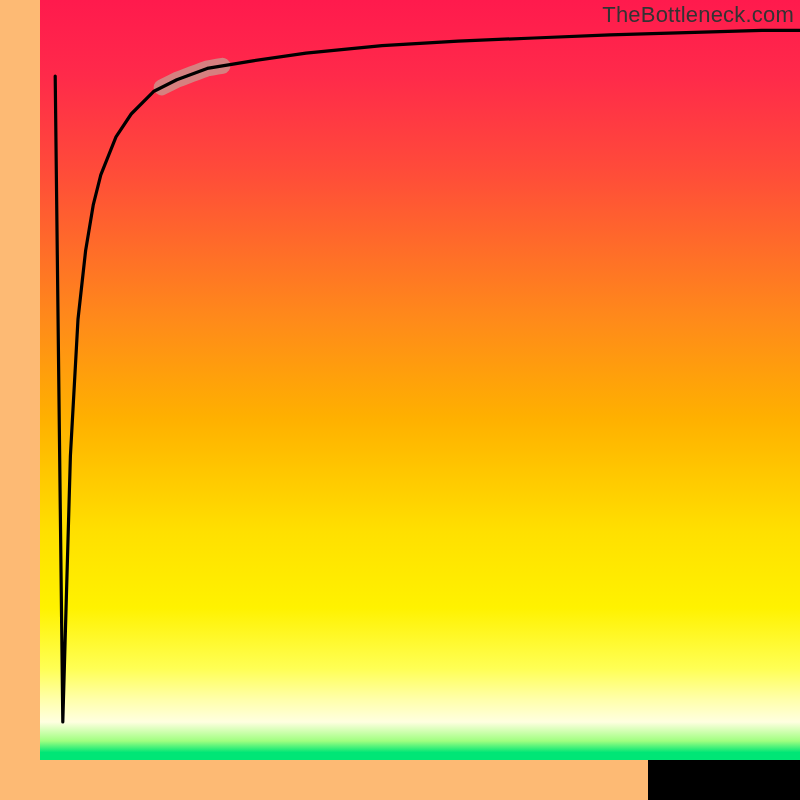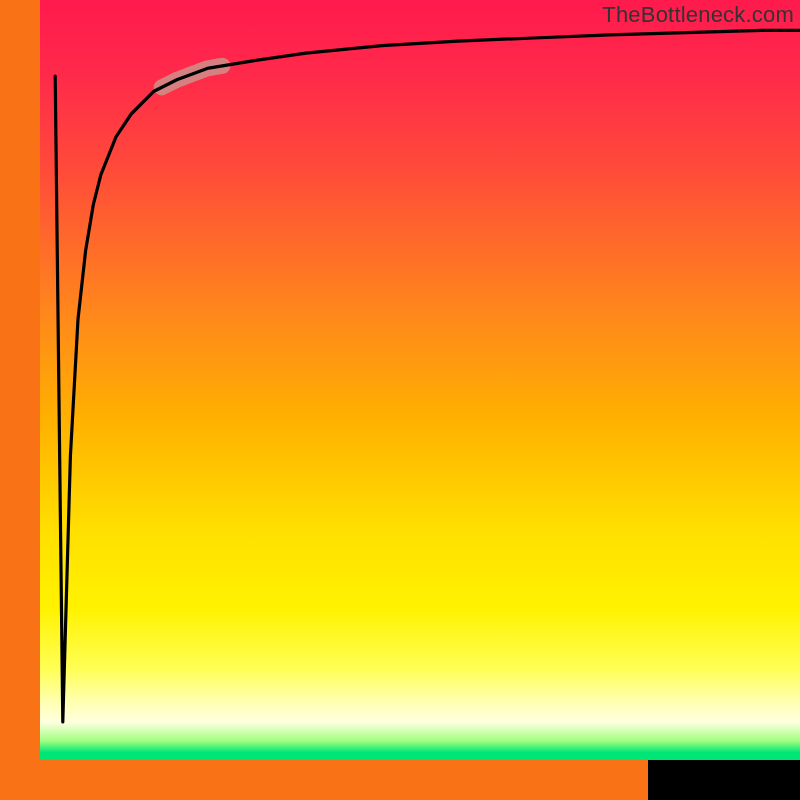--- a/index.html
+++ b/index.html
@@ -8,21 +8,21 @@
     width: 800px;
     height: 800px;
     overflow: hidden;
     font-family: Arial, Helvetica, sans-serif;
     background: #000;
   }
   .frame {
     position: relative;
     width: 648px;
     height: 800px;
-    background: #f97316;
+    background: #fdba74;
   }
   .plot-area {
     position: absolute;
     left: 40px;
     top: 0;
     width: 760px;
     height: 760px;
     background: linear-gradient(to bottom,
       #ff1a4d 0%,
       #ff2a4a 10%,

